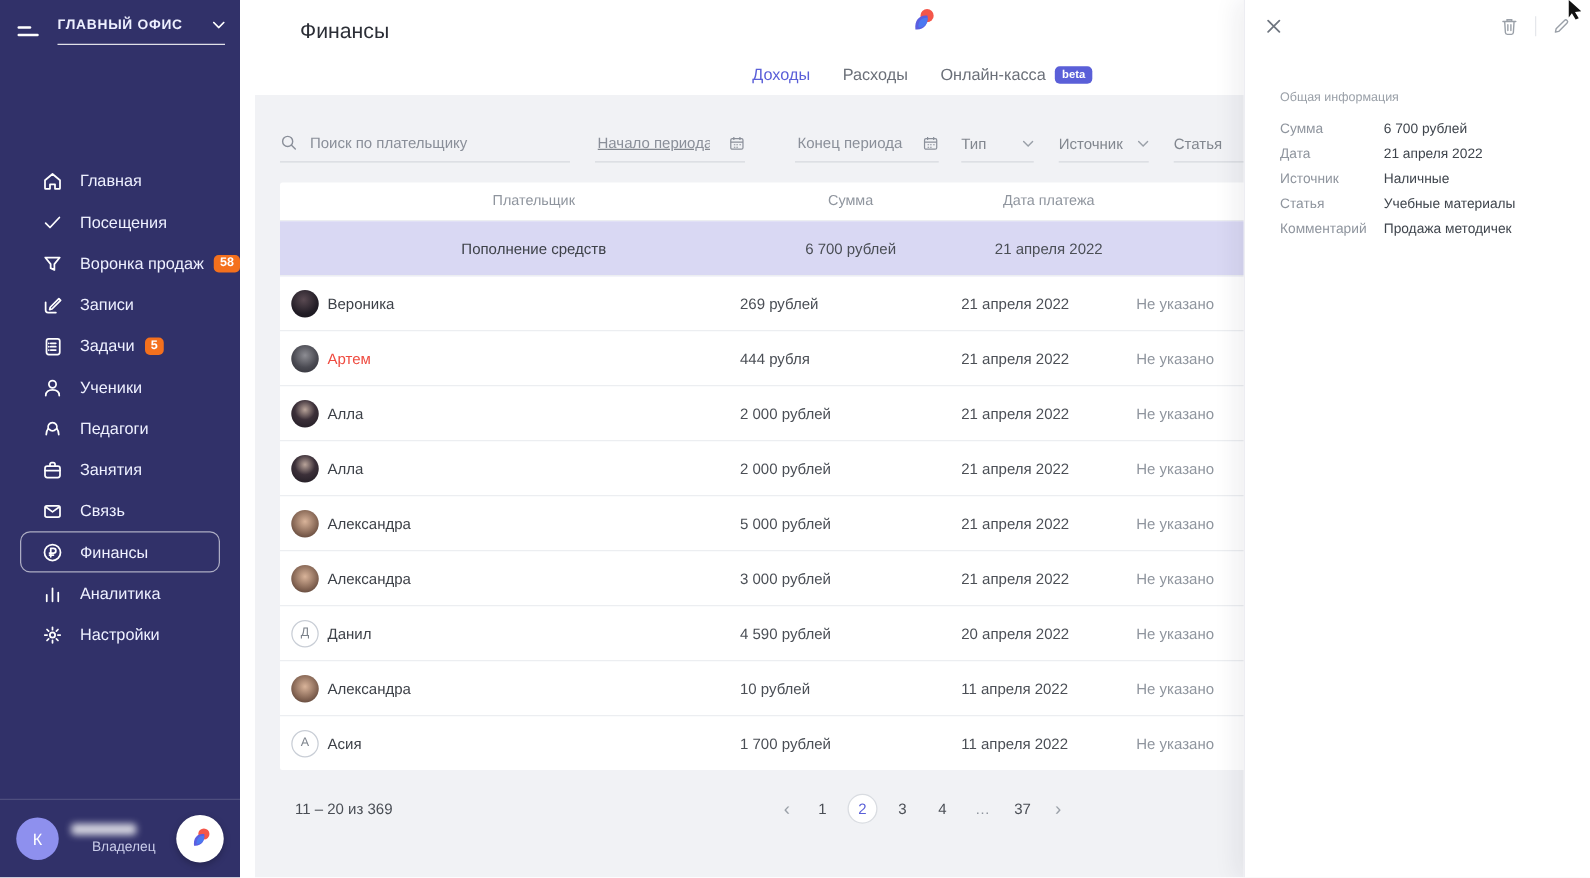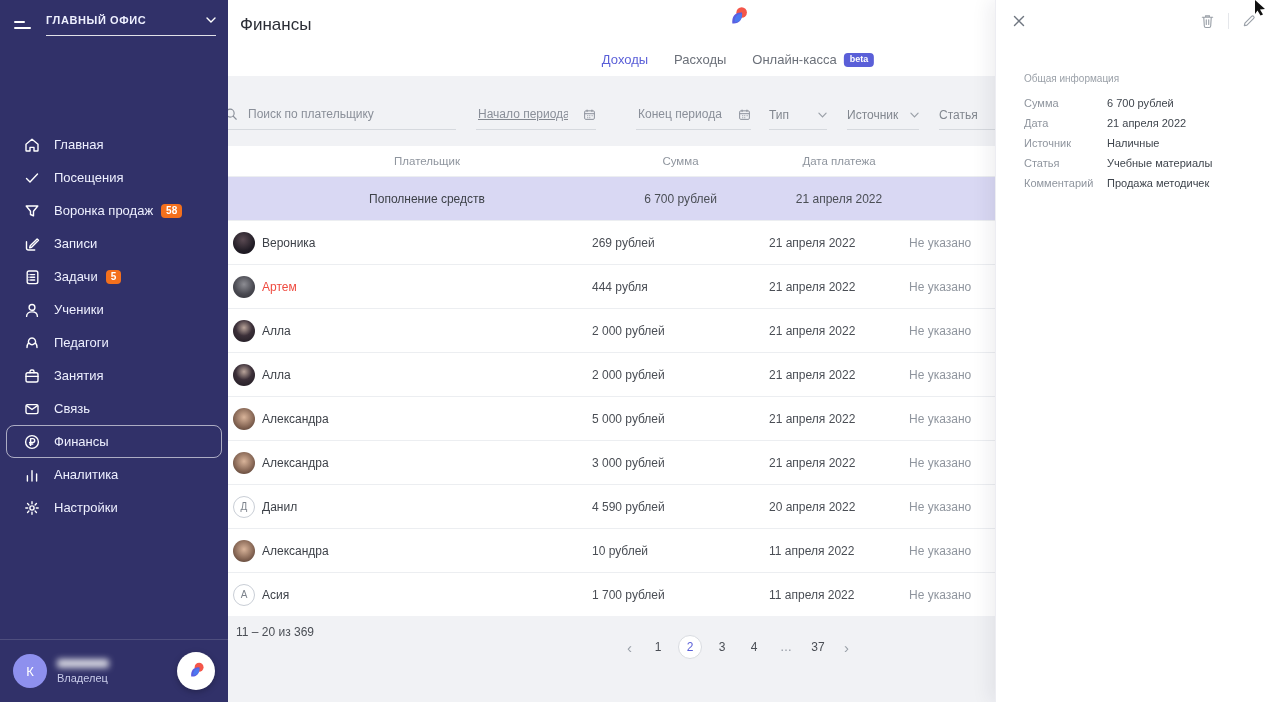--- a/index.html
+++ b/index.html
@@ -4,32 +4,32 @@
 <style>
   html,body{margin:0;padding:0;}
   body{
     width:1272px;height:702px;position:relative;overflow:hidden;
     font-family:"Liberation Sans", sans-serif;
     background:#fff;
     -webkit-font-smoothing:antialiased;
   }
   
   .sidebar{
-    position:absolute;left:0;top:0;bottom:0;width:228px;
-    background:var(--sidebar-bg,#313169);color:#eef0ff;z-index:5;
+    position:absolute;left:0;top:0;bottom:0;width:192px;
+    background:var(--sidebar-bg,#313169);color:#eef0ff;z-index:5;text-align:center;
   }
   .sb-top{display:flex;align-items:center;padding:14px 12px 0 14px;}
   .burger{width:20px;height:18px;display:flex;flex-direction:column;justify-content:center;gap:4px;cursor:pointer;}
   .burger i{display:block;height:2px;background:#fff;border-radius:2px;}
   .burger i:nth-child(1){width:11px;}
   .burger i:nth-child(2){width:17px;}
   .org{flex:1;margin-left:12px;display:flex;align-items:center;justify-content:space-between;
     border-bottom:1px solid rgba(255,255,255,.85);padding-bottom:9px;cursor:pointer;}
   .org span{font-size:11px;font-weight:bold;letter-spacing:.6px;}
-  .nav{margin-top:92px;padding:0 6px;}
+  .nav{margin-top:92px;padding:0 16px;}
   .nav-item{height:31px;display:flex;align-items:center;padding:0 6px 0 16px;border:1px solid transparent;
     border-radius:8px;cursor:pointer;}
   .nav-item.active{border-color:rgba(255,255,255,.6);}
   .nav-ic{width:18px;height:18px;display:flex;align-items:center;justify-content:center;flex:none;}
   .nav-label{margin-left:13px;font-size:13px;color:#eef0ff;white-space:nowrap;}
   .nav-badge{margin-left:8px;background:var(--badge,#f4701d);color:#fff;font-size:10px;font-weight:bold;
     padding:2px 5px;border-radius:4px;line-height:1;}
   .sb-footer{position:absolute;left:0;right:0;bottom:0;height:62px;border-top:1px solid rgba(255,255,255,.14);
     display:flex;align-items:center;padding:0 13px;cursor:pointer;}
   .user-av{width:34px;height:34px;border-radius:50%;background:#8e90ee;color:#fff;display:flex;
@@ -79,21 +79,21 @@
   .c-desc{font-size:12px;color:#4a4e55;}
   .c-desc.muted{color:#8f959e;}
   .av{width:22px;height:22px;border-radius:50%;position:absolute;left:9px;top:50%;transform:translateY(-50%);}
   .av-photo-dark{background:radial-gradient(circle at 45% 35%,#5a4a52 0%,#221d26 60%,#15121a 100%);}
   .av-photo-gray{background:radial-gradient(circle at 50% 38%,#8d8d93 0%,#4a4a52 55%,#2e2e35 100%);}
   .av-photo-dark2{background:radial-gradient(circle at 50% 35%,#b9a49a 0%,#3c3039 45%,#1c1820 100%);}
   .av-photo-tan{background:radial-gradient(circle at 50% 42%,#d9b49a 0%,#8a6a58 55%,#463027 100%);}
   .av-letter{background:#fff;border:1px solid #c9ced6;box-sizing:border-box;color:#7d838c;font-size:10px;
     display:flex;align-items:center;justify-content:center;}
   
-  .pagination{position:relative;height:44px;margin-top:9px;display:flex;}
+  .pagination{position:relative;height:44px;margin-top:9px;display:flex;align-items:center;}
   .pg-summary{position:absolute;left:32px;font-size:12px;color:#4a4e55;}
   .pager{margin:0 auto;display:flex;align-items:center;gap:8px;}
   .pg-arrow{color:#9aa0a8;font-size:15px;padding:0 6px;cursor:pointer;line-height:1;}
   .page{min-width:24px;height:24px;display:flex;align-items:center;justify-content:center;
     font-size:12px;color:#4a4e55;cursor:pointer;border-radius:50%;}
   .page.active{background:#fff;border:1px solid #d9dce1;color:var(--accent,#5a5fd8);box-sizing:border-box;}
   .page.dots{cursor:default;color:#8f959e;}
   
   .drawer{position:absolute;right:0;top:0;bottom:0;width:277px;background:#fff;z-index:10;
     box-shadow:-6px 0 18px rgba(30,32,60,.07);border-left:1px solid #ededf2;box-sizing:border-box;}

